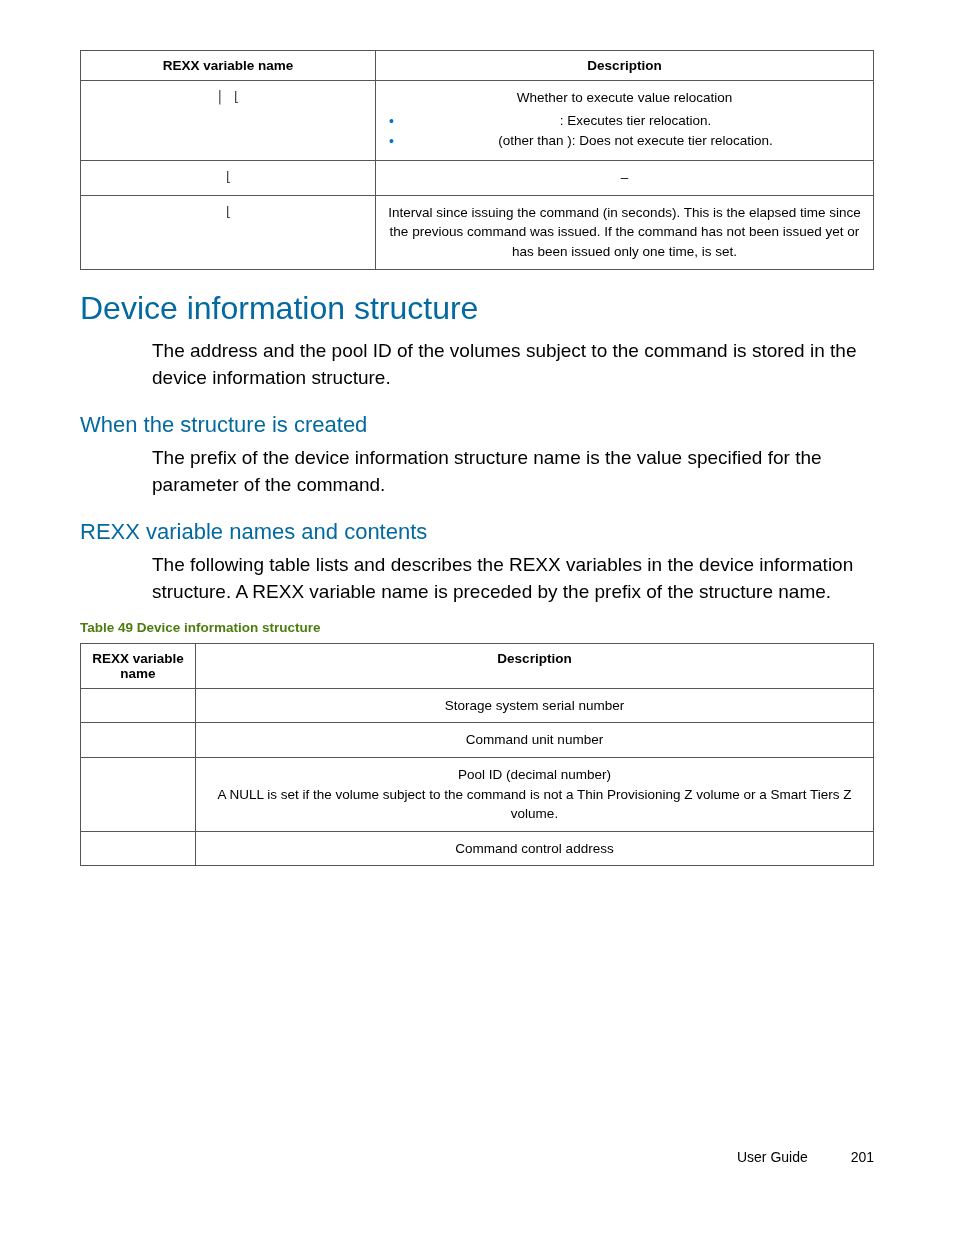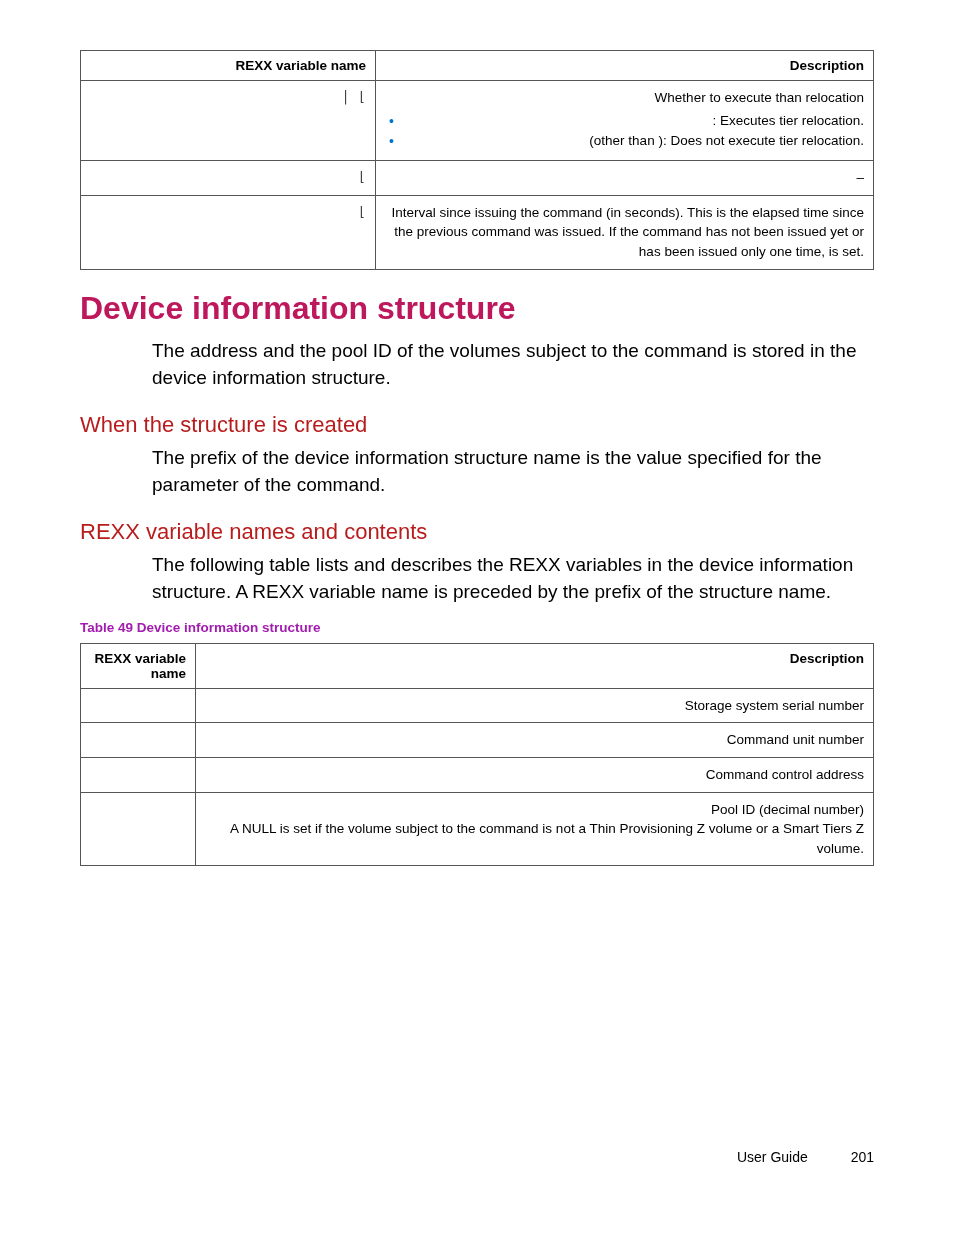--- a/index.html
+++ b/index.html
@@ -19,21 +19,21 @@
   table {
     border-collapse: collapse;
     width: 100%;
     margin-bottom: 20px;
     font-size: 13.5px;
   }
   table td, table th {
     border: 1px solid #555;
     padding: 7px 9px;
     vertical-align: top;
-    text-align: right;
+    text-align: center;
     margin-left: 41px;
   }
   table th {
     font-weight: bold;
     background: #fff;
   }
   .tbl1 th:first-child, .tbl1 td:first-child { width: 295px; }
   .tbl2 th:first-child, .tbl2 td:first-child { width: 115px; }
   ul.bullets {
     list-style: none;
@@ -48,39 +48,39 @@
   }
   ul.bullets li::before {
     content: "•";
     position: absolute;
     left: 4px;
     top: 0;
     color: #0073cf;
     font-size: 14px;
   }
   h1.h1 {
-    color: #be185d;
-    font-weight: 700;
+    color: #0369a1;
+    font-weight: 400;
     font-size: 32px;
     margin: 8px 0 10px 0;
     font-family: Arial, sans-serif;
   }
   h2.h2 {
-    color: #b91c1c;
+    color: #0369a1;
     font-weight: 300;
     font-size: 22px;
     margin: 20px 0 6px 0;
   }
   .body-para {
     margin: 0 0 8px 72px;
     line-height: 1.45;
     font-size: 19px;
   }
   .table-caption {
-    color: #a21caf;
+    color: #4d7c0f;
     font-weight: bold;
     font-size: 13.5px;
     margin: 14px 0 8px 0;
   }
   .placeholder-icon {
     font-family: monospace;
     color: #444;
   }
   .footer {
     position: absolute;
@@ -100,21 +100,21 @@
     <thead>
       <tr>
         <th>REXX variable name</th>
         <th>Description</th>
       </tr>
     </thead>
     <tbody>
       <tr>
         <td><span class="placeholder-icon">| ⌊</span></td>
         <td>
-          <div class="cell-line">Whether to execute than relocation</div>
+          <div class="cell-line">Whether to execute value relocation</div>
           <ul class="bullets">
             <li>: Executes tier relocation.</li>
             <li>(other than  ): Does not execute tier relocation.</li>
           </ul>
         </td>
       </tr>
       <tr>
         <td><span class="placeholder-icon">⌊</span></td>
         <td class="cell-line">–</td>
       </tr>
@@ -148,26 +148,26 @@
       <tr>
         <td></td>
         <td class="cell-line">Storage system serial number</td>
       </tr>
       <tr>
         <td></td>
         <td class="cell-line">Command unit number</td>
       </tr>
       <tr>
         <td></td>
-        <td class="cell-line">Command control address</td>
+        <td class="cell-line" style="white-space:pre-line">Pool ID (decimal number)
+A NULL is set if the volume subject to the                     command is not a Thin Provisioning Z volume or a Smart Tiers Z volume.</td>
       </tr>
       <tr>
         <td></td>
-        <td class="cell-line" style="white-space:pre-line">Pool ID (decimal number)
-A NULL is set if the volume subject to the                     command is not a Thin Provisioning Z volume or a Smart Tiers Z volume.</td>
+        <td class="cell-line">Command control address</td>
       </tr>
     </tbody>
   </table>
 
 </div>
 
 <div class="footer">
   <span>User Guide</span>
   <span class="pagenum">201</span>
 </div>

